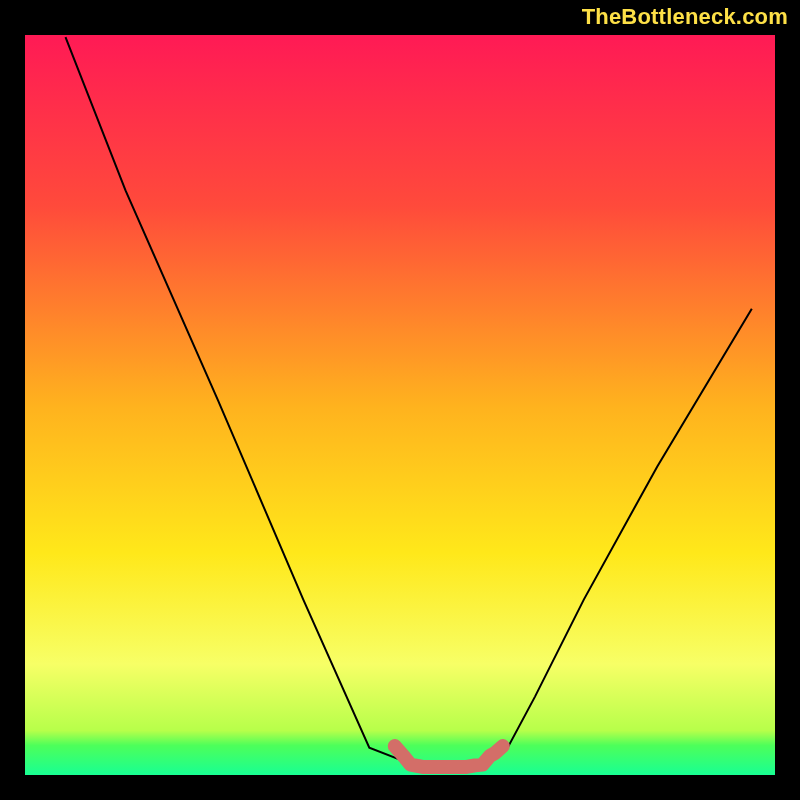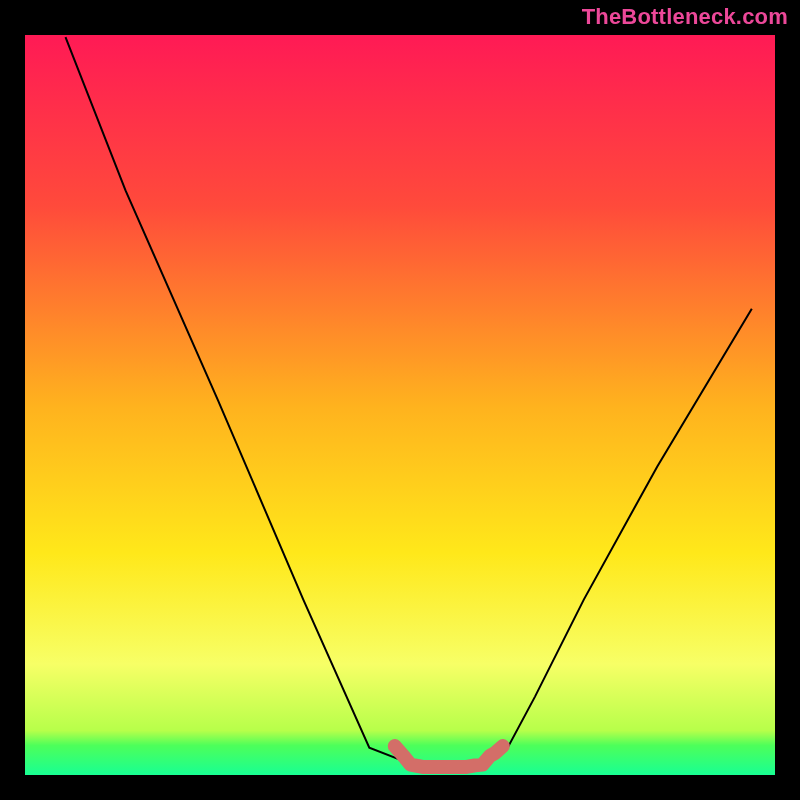--- a/index.html
+++ b/index.html
@@ -16,21 +16,21 @@
     height: 800px;
     background: #000;
   }
   .credit {
     position: absolute;
     top: 4px;
     right: 12px;
     font-family: Arial, Helvetica, sans-serif;
     font-size: 22px;
     font-weight: 700;
-    color: #ec4899;
+    color: #fde047;
     letter-spacing: 0.2px;
   }
   svg.chart {
     position: absolute;
     left: 0;
     top: 0;
     width: 800px;
     height: 800px;
     display: block;
   }

